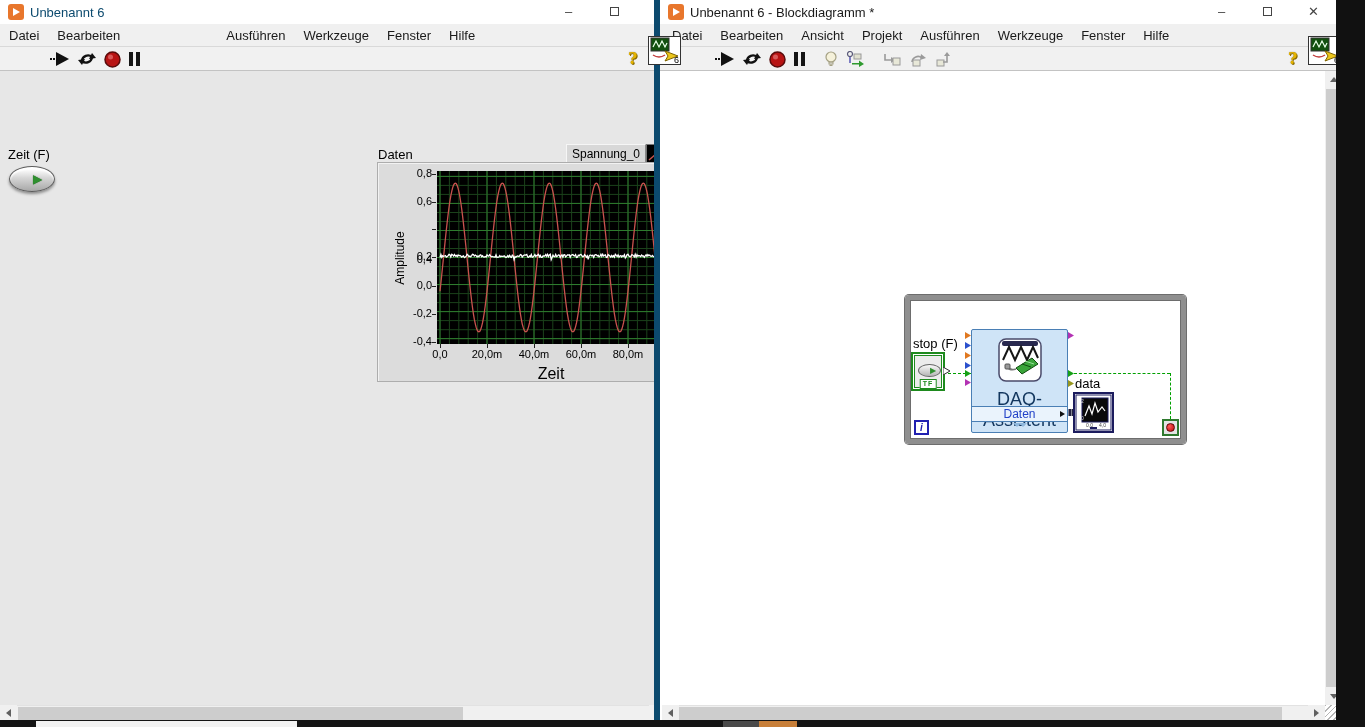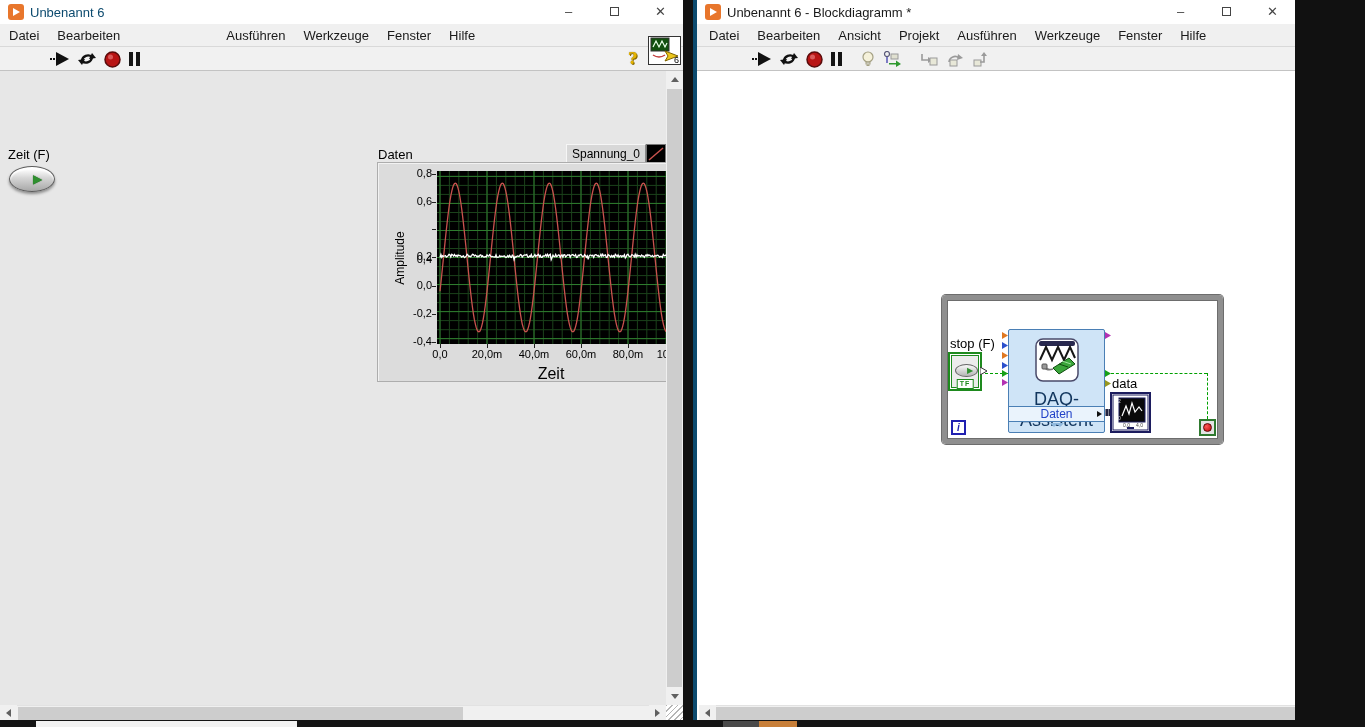--- a/index.html
+++ b/index.html
@@ -3,21 +3,21 @@
 <meta charset="utf-8">
 <style>
   * { margin:0; padding:0; box-sizing:border-box; }
   html,body { width:1365px; height:727px; overflow:hidden; background:#111;
               font-family:"Liberation Sans", sans-serif; }
   .screen { position:relative; width:1365px; height:727px; background:#111; }
 
   
   .window { position:absolute; top:0; height:720px; background:#fff; overflow:hidden; }
   .win-left  { left:0; width:683px; }
-  .win-right { left:693px; width:602px; border-left:4px solid #0c4a6e; }
+  .win-right { left:654px; width:682px; border-left:6px solid #0c4a6e; }
   .titlebar { position:absolute; top:0; left:0; right:0; height:24px; background:#ffffff; }
   .lv-logo { position:absolute; left:8px; top:4px; width:16px; height:16px; background:#e8762c; border-radius:3px; }
   .lv-logo::after { content:""; position:absolute; left:5px; top:4px;
       border-left:7px solid #fff; border-top:4px solid transparent; border-bottom:4px solid transparent; }
   .title { position:absolute; left:30px; top:5px; font-size:13px; color:#1a1a1a; white-space:nowrap; }
   .title.dim { color:#0c4a6e; }
   .wc { position:absolute; top:0; width:45px; height:24px; text-align:center; line-height:24px;
         font-size:13px; color:#444; }
   .wc.min   { right:92px; }
   .wc.max   { right:46px; }

